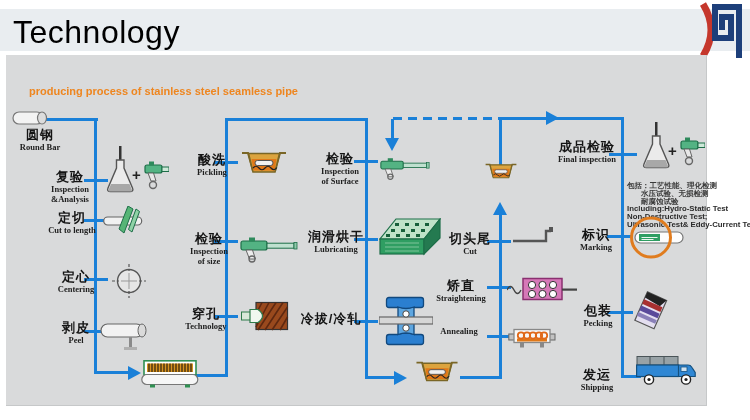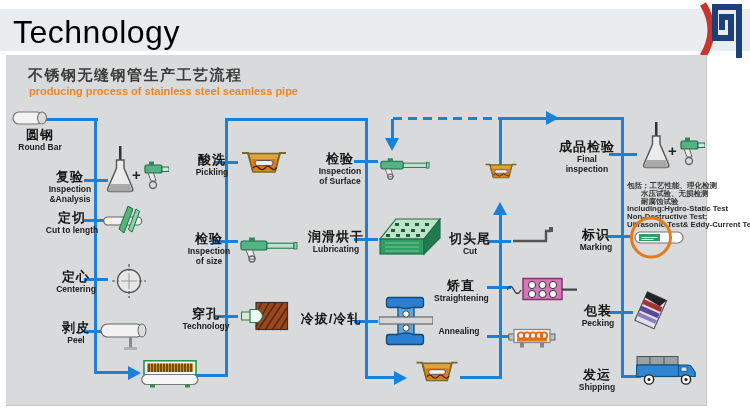--- a/index.html
+++ b/index.html
@@ -24,21 +24,21 @@
         background:repeating-linear-gradient(90deg,#1a80d8 0 9px,transparent 9px 15px);}
   .ar{position:absolute;width:0;height:0;border-top:7px solid transparent;
       border-bottom:7px solid transparent;border-left:13px solid #1a80d8;}
   .ad{position:absolute;width:0;height:0;border-left:7px solid transparent;
       border-right:7px solid transparent;border-top:13px solid #1a80d8;}
   .au{position:absolute;width:0;height:0;border-left:7px solid transparent;
       border-right:7px solid transparent;border-bottom:13px solid #1a80d8;}
   
   .nl{position:absolute;text-align:center;line-height:1.05;}
   .nl .zh{font-weight:bold;font-size:13px;color:#141414;letter-spacing:1px;white-space:pre-line;}
-  .nl .en{font-weight:bold;font-size:8.5px;color:#202020;font-family:Liberation Sans, sans-serif;
+  .nl .en{font-weight:bold;font-size:8.5px;color:#202020;font-family:Liberation Serif, serif;
           white-space:pre-line;line-height:1.2;}
   .ic{position:absolute;}
   
   .note{position:absolute;left:627px;top:182px;width:130px;}
   .note div{white-space:nowrap;font-weight:bold;}
   .note .nzh{font-size:7.5px;color:#3a3a3a;line-height:7.8px;}
   .note .nen{font-size:7.8px;color:#2b2b2b;line-height:8px;}
   .ind{padding-left:14px;}
 </style>
 </head>
@@ -47,21 +47,20 @@
 <div class="stage">
 
   <div class="hdr"></div>
   <div class="hdr-title">Technology</div>
   <svg class="logo" width="50" height="58" viewBox="0 0 50 58">
     <path d="M9,3 q8,13 8,26 t-8,26" fill="none" stroke="#c5372c" stroke-width="7"></path>
     <path d="M45,57 V6 H21 V37 H37 V16 H28 V29" fill="none" stroke="#1d3f7a" stroke-width="6"></path>
   </svg>
 
   <div class="panel"></div>
-  <div class="dg-title-zh">不锈钢无缝钢管生产工艺流程</div>
   <div class="dg-title-en">producing process of stainless steel seamless pipe</div>
 
   <div class="h" style="left:46px;top:118px;width:52px"></div>
   <div class="v" style="left:94px;top:118px;height:256px"></div>
   <div class="h" style="left:94px;top:371px;width:36px"></div>
   <div class="ar" style="left:128px;top:366px"></div>
   <div class="h" style="left:196px;top:374px;width:32px"></div>
   <div class="v" style="left:225px;top:118px;height:259px"></div>
   <div class="h" style="left:225px;top:118px;width:143px"></div>
   <div class="v" style="left:365px;top:118px;height:261px"></div>

